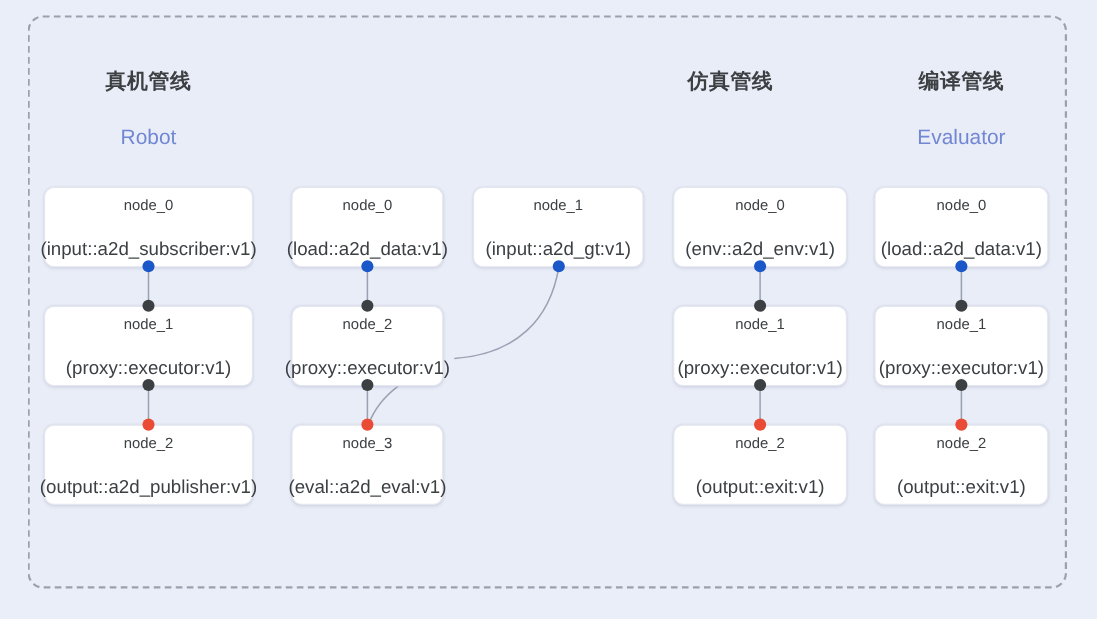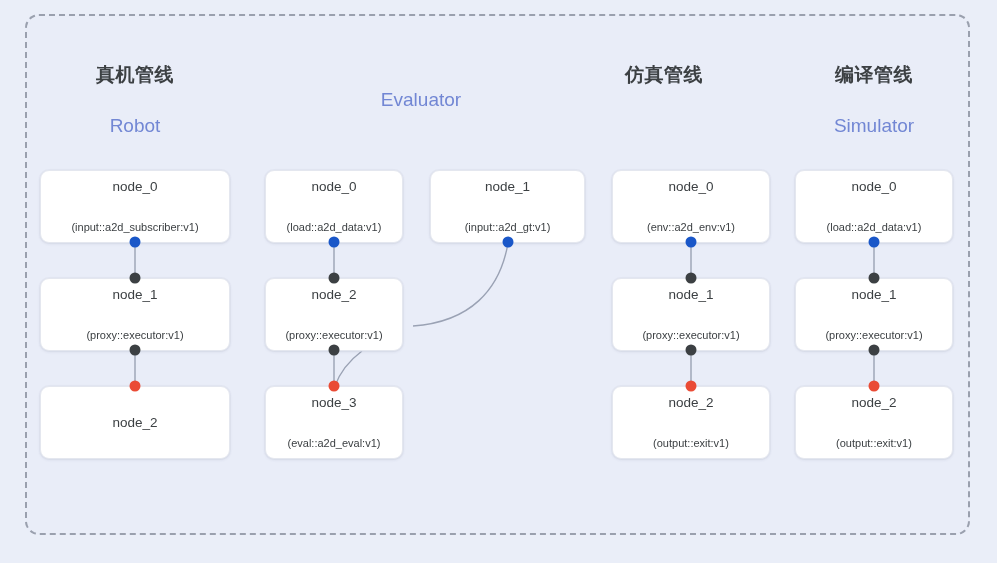--- a/index.html
+++ b/index.html
@@ -68,21 +68,21 @@
     align-items: center;
     justify-content: center;
     text-align: center;
   }
   .node .nid {
     font-size: 13.5px;
     color: #3c4043;
     line-height: 20px;
   }
   .node .nspec {
-    font-size: 11px;
+    font-size: 17px;
     color: #3c4043;
     line-height: 20px;
     margin-top: 20px;
     white-space: nowrap;
   }
   
   .port {
     position: absolute;
     width: 11px;
     height: 11px;
@@ -113,30 +113,29 @@
 <div id="canvas">
 
   <div class="dashed-frame"></div>
 
   <div class="col-head" style="left:45px; top:62px; width:180px;">
     <div class="cn">真机管线</div>
     <div class="en">Robot</div>
   </div>
 
   <div class="col-head" style="left:331px; top:62px; width:180px;">
-    <div class="en">Evaluator</div>
   </div>
 
   <div class="col-head" style="left:574px; top:62px; width:180px;">
     <div class="cn">仿真管线</div>
   </div>
 
   <div class="col-head" style="left:784px; top:62px; width:180px;">
     <div class="cn">编译管线</div>
-    <div class="en">Simulator</div>
+    <div class="en">Evaluator</div>
   </div>
 
   <svg class="edges" viewBox="0 0 997 563">
 
     <line x1="135" y1="242" x2="135" y2="278"></line>
 
     <line x1="135" y1="350" x2="135" y2="386"></line>
 
     <line x1="334" y1="242" x2="334" y2="278"></line>
 
@@ -158,20 +157,21 @@
   <div class="node" style="left:40px; top:170px; width:190px; height:73px;">
     <div class="nid">node_0</div>
     <div class="nspec">(input::a2d_subscriber:v1)</div>
   </div>
   <div class="node" style="left:40px; top:278px; width:190px; height:73px;">
     <div class="nid">node_1</div>
     <div class="nspec">(proxy::executor:v1)</div>
   </div>
   <div class="node" style="left:40px; top:386px; width:190px; height:73px;">
     <div class="nid">node_2</div>
+    <div class="nspec">(output::a2d_publisher:v1)</div>
   </div>
   <div class="port blue" style="left:135px; top:242px;"></div>
   <div class="port black" style="left:135px; top:278px;"></div>
   <div class="port black" style="left:135px; top:350px;"></div>
   <div class="port red" style="left:135px; top:386px;"></div>
 
   <div class="node" style="left:265px; top:170px; width:138px; height:73px;">
     <div class="nid">node_0</div>
     <div class="nspec">(load::a2d_data:v1)</div>
   </div>

